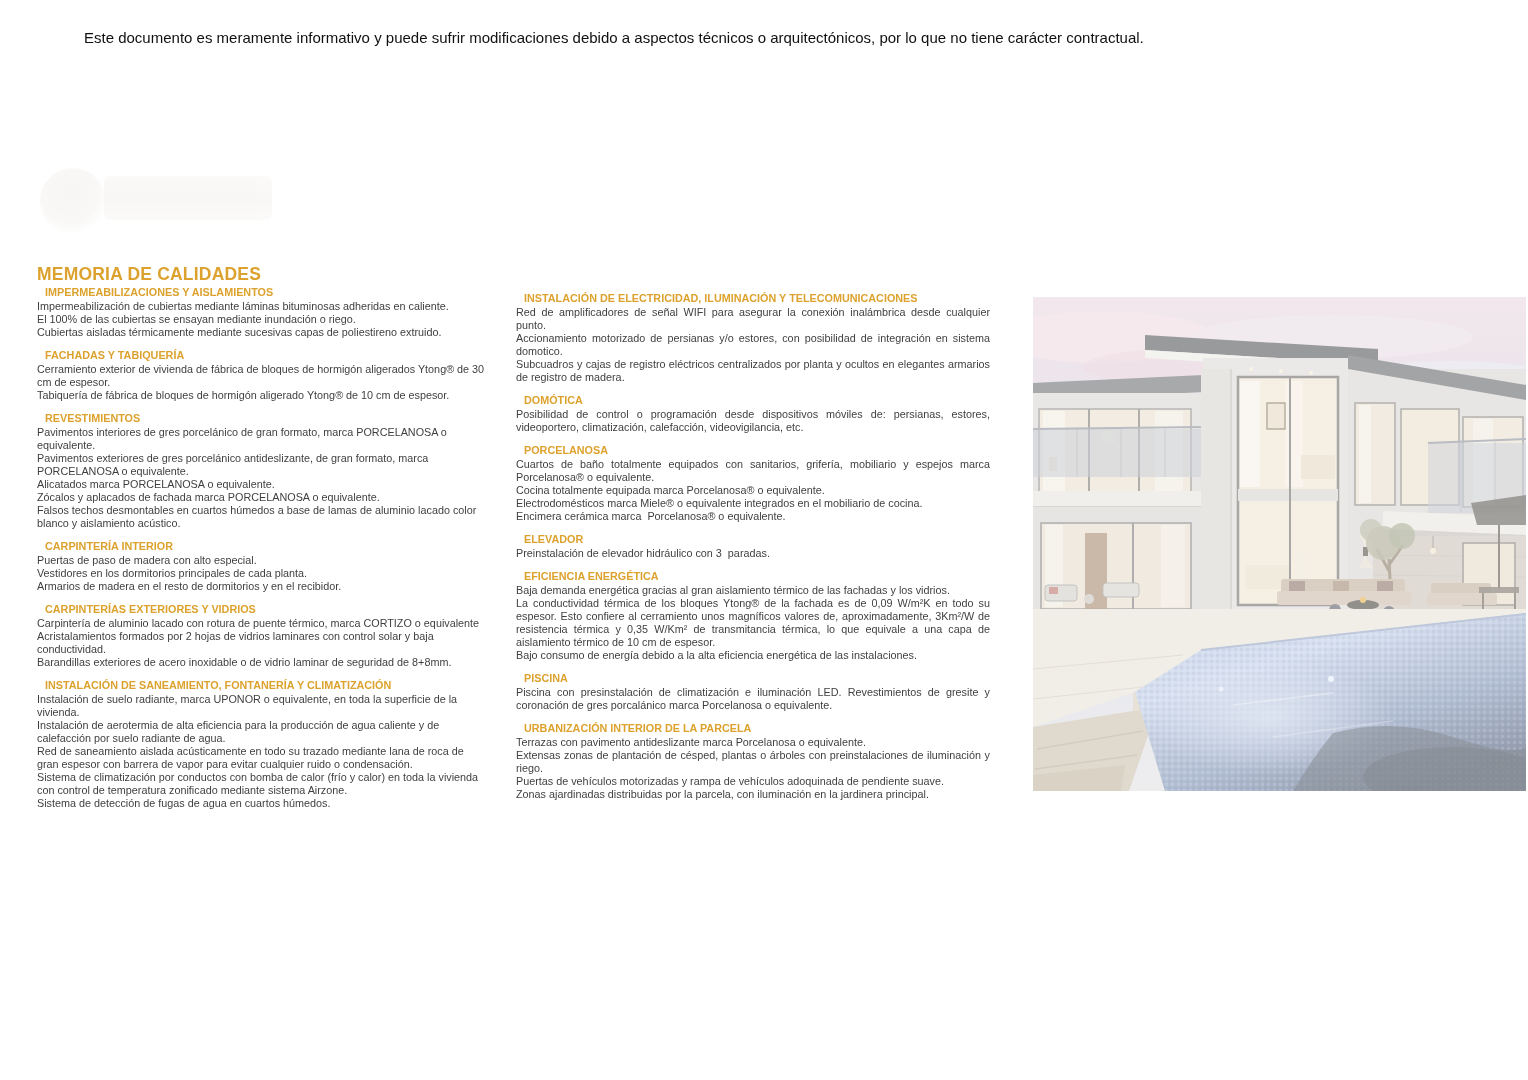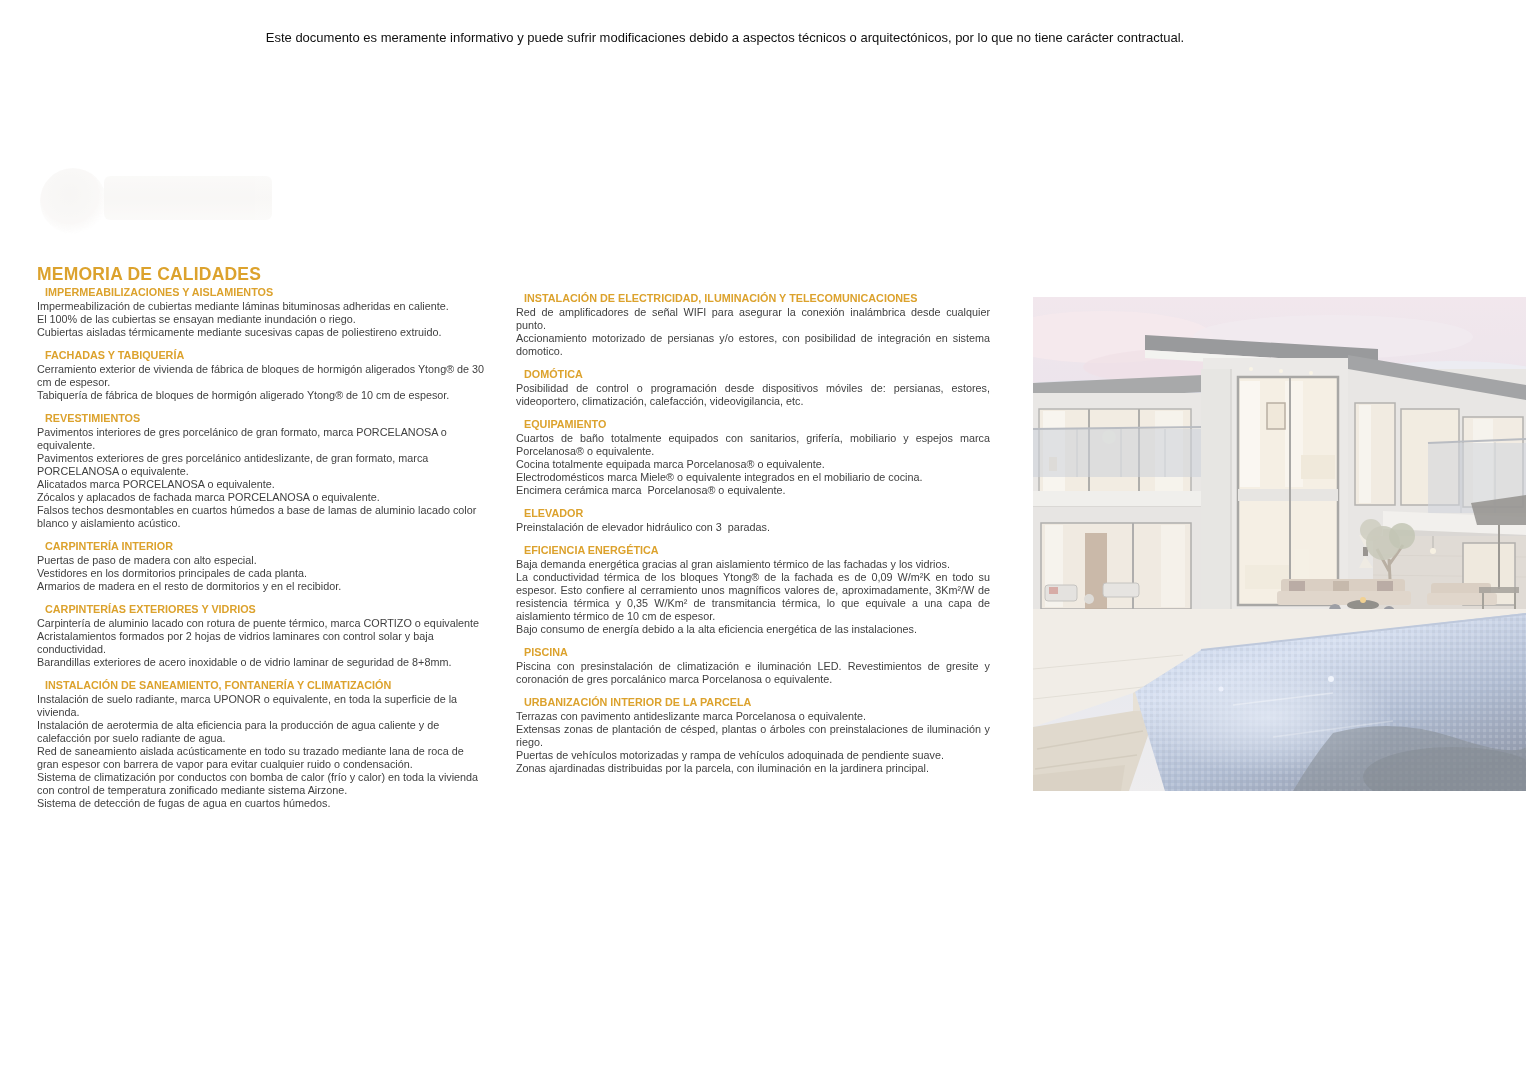--- a/index.html
+++ b/index.html
@@ -3,21 +3,21 @@
 <meta charset="utf-8">
 <style>
   html,body{margin:0;padding:0;background:#ffffff;}
   body{
     width:1528px;height:1080px;position:relative;overflow:hidden;
     font-family:"Liberation Sans","DejaVu Sans",sans-serif;
     -webkit-font-smoothing:antialiased;
   }
   .disclaimer{
     position:absolute;left:84px;top:28px;width:1282px;
-    font-size:13px;line-height:20px;color:#101010;text-align:center;
+    font-size:15px;line-height:20px;color:#101010;
   }
   .watermark{
     position:absolute;left:40px;top:168px;width:235px;height:70px;opacity:.55;
   }
   .wm-blob{
     position:absolute;left:0;top:0;width:66px;height:66px;border-radius:50%;
     background:radial-gradient(circle at 45% 40%, #f1efec 0%, #f6f4f2 55%, rgba(255,255,255,0) 75%);
   }
   .wm-word{
     position:absolute;left:64px;top:8px;width:168px;height:44px;border-radius:6px;
@@ -98,27 +98,28 @@
       <p class="qpara">Red de saneamiento aislada acústicamente en todo su trazado mediante lana de roca de gran espesor con barrera de vapor para evitar cualquier ruido o condensación.</p>
       <p class="qpara">Sistema de climatización por conductos con bomba de calor (frío y calor) en toda la vivienda con control de temperatura zonificado mediante sistema Airzone.</p>
       <p class="qpara">Sistema de detección de fugas de agua en cuartos húmedos.</p>
     </section>
   </div>
 <div class="speccol col-right">
     <section class="qsec">
       <h3 class="qhead">INSTALACIÓN DE ELECTRICIDAD, ILUMINACIÓN Y TELECOMUNICACIONES</h3>
       <p class="qpara">Red de amplificadores de señal WIFI para asegurar la conexión inalámbrica desde cualquier punto.</p>
       <p class="qpara">Accionamiento motorizado de persianas y/o estores, con posibilidad de integración en sistema domotico.</p>
+      <p class="qpara">Subcuadros y cajas de registro eléctricos centralizados por planta y ocultos en elegantes armarios de registro de madera.</p>
     </section>
     <section class="qsec">
       <h3 class="qhead">DOMÓTICA</h3>
       <p class="qpara">Posibilidad de control o programación desde dispositivos móviles de: persianas, estores, videoportero, climatización, calefacción, videovigilancia, etc.</p>
     </section>
     <section class="qsec">
-      <h3 class="qhead">EQUIPAMIENTO</h3>
+      <h3 class="qhead">PORCELANOSA</h3>
       <p class="qpara">Cuartos de baño totalmente equipados con sanitarios, grifería, mobiliario y espejos marca Porcelanosa® o equivalente.</p>
       <p class="qpara">Cocina totalmente equipada marca Porcelanosa® o equivalente.</p>
       <p class="qpara">Electrodomésticos marca Miele® o equivalente integrados en el mobiliario de cocina.</p>
       <p class="qpara">Encimera cerámica marca  Porcelanosa® o equivalente.</p>
     </section>
     <section class="qsec">
       <h3 class="qhead">ELEVADOR</h3>
       <p class="qpara">Preinstalación de elevador hidráulico con 3  paradas.</p>
     </section>
     <section class="qsec">

